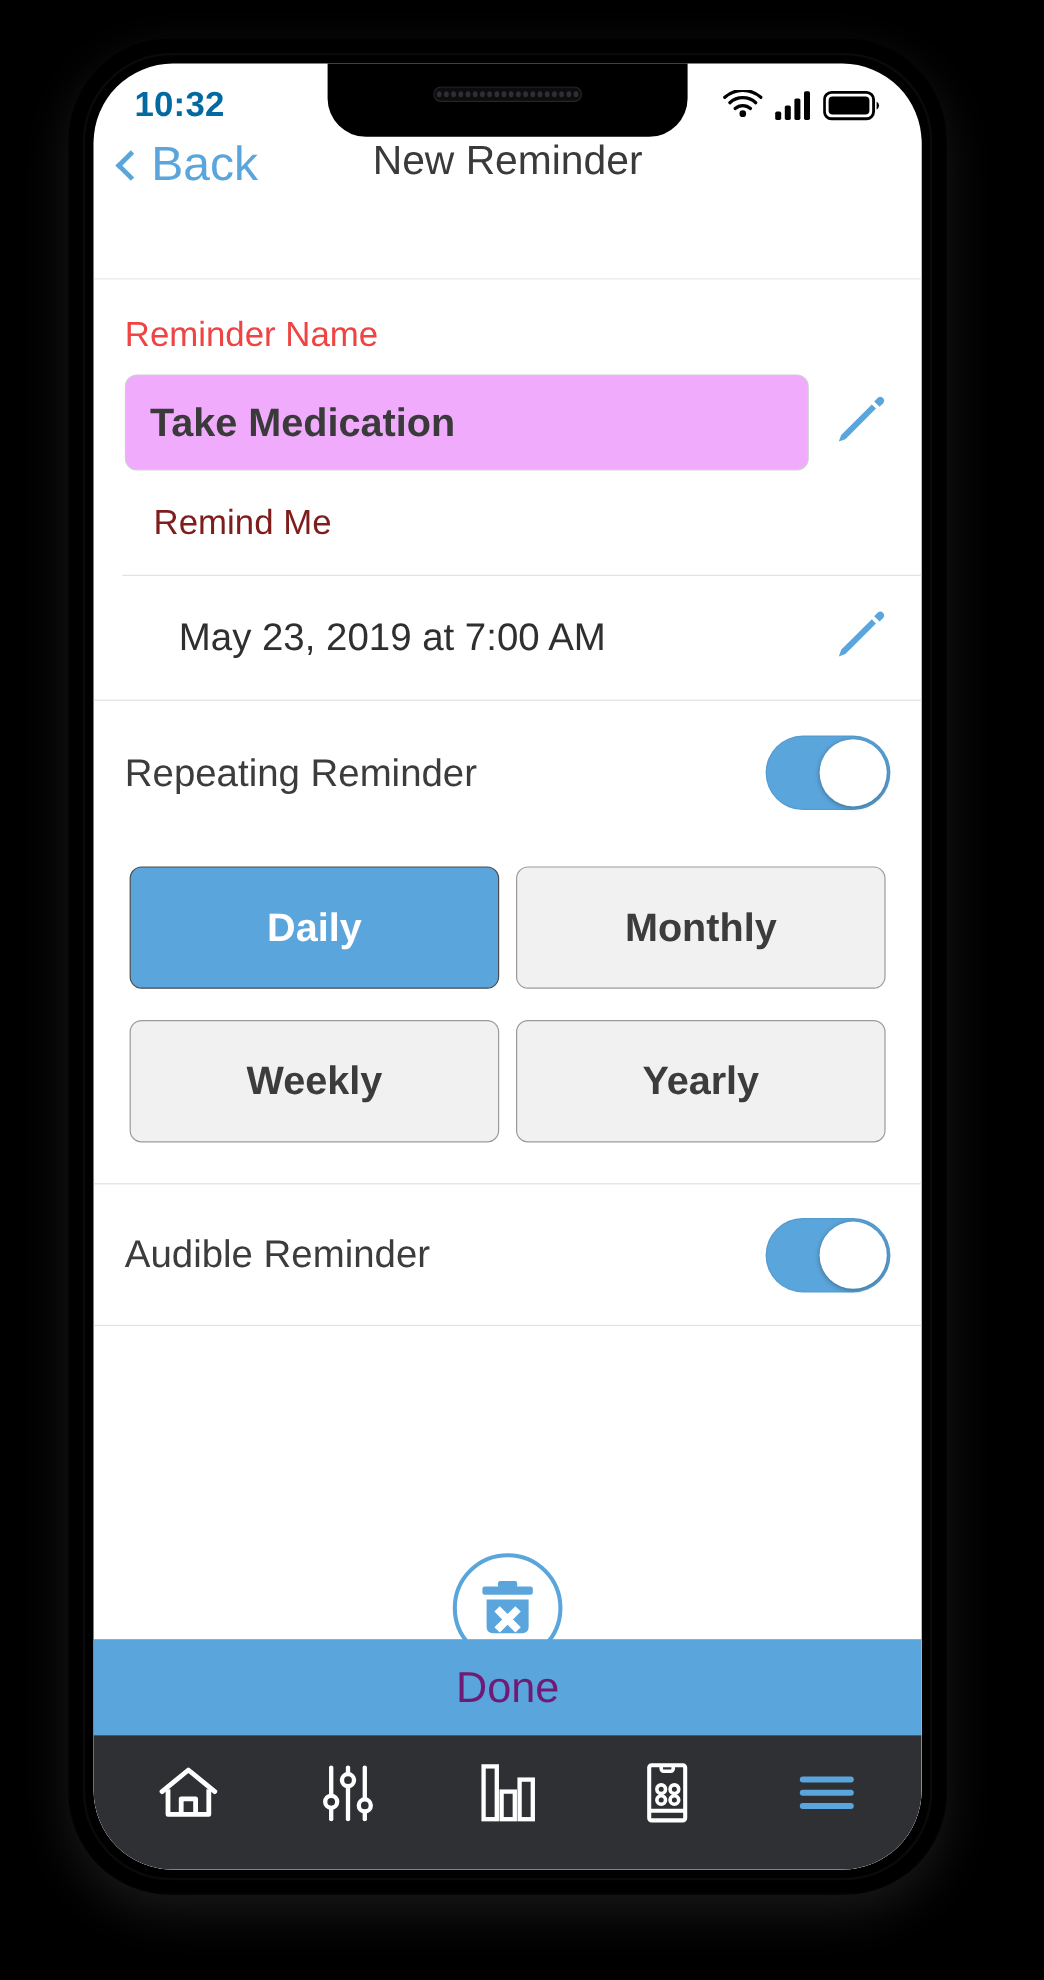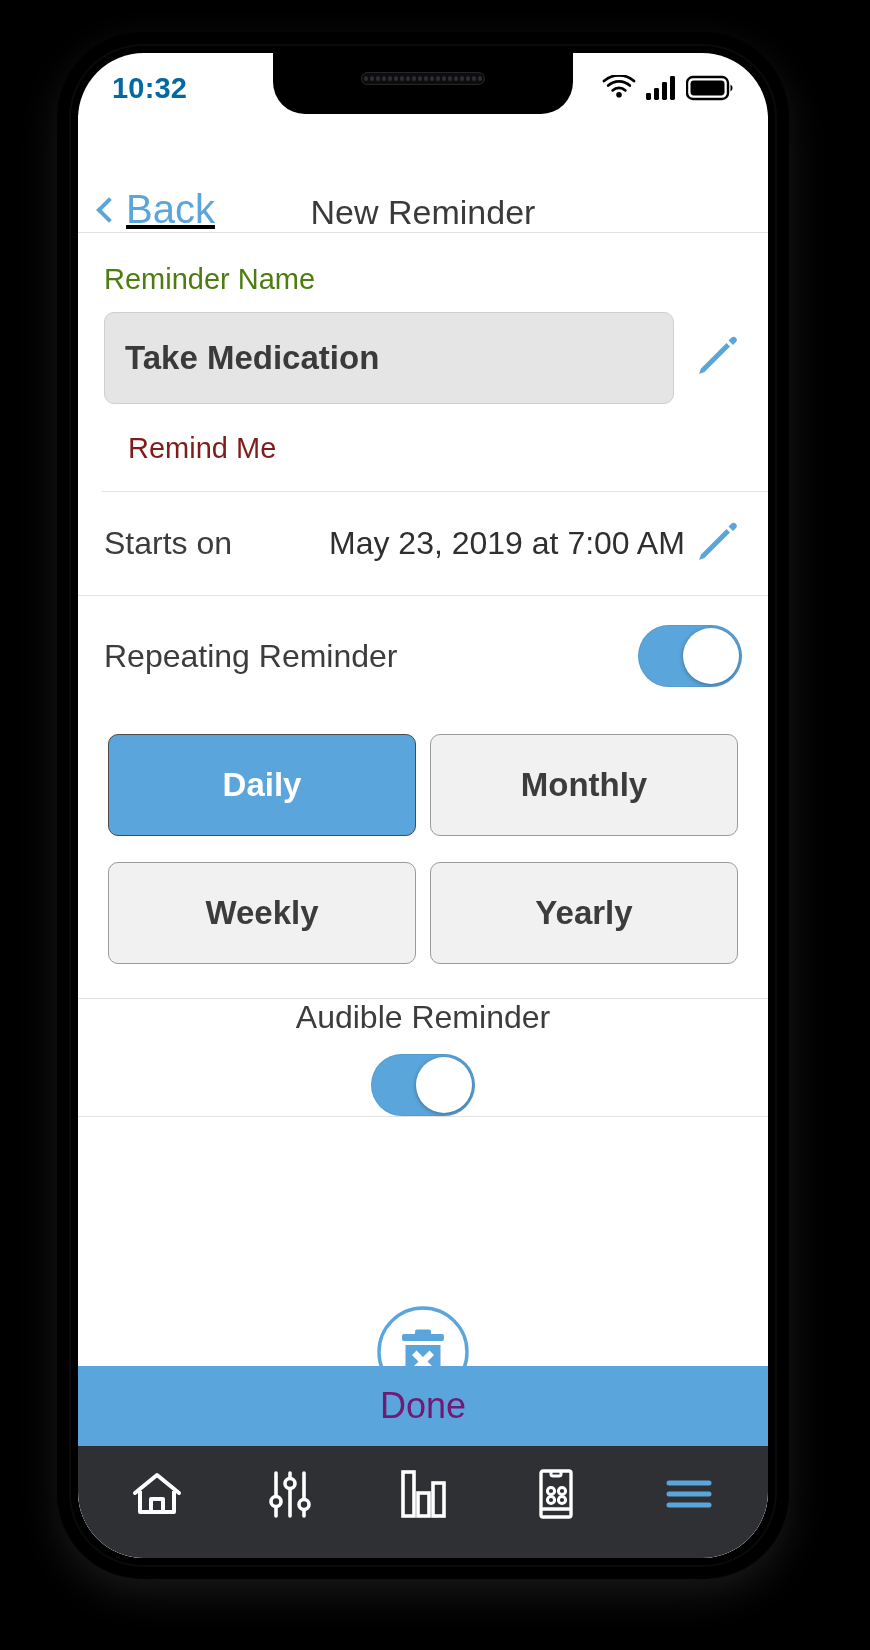--- a/index.html
+++ b/index.html
@@ -56,45 +56,44 @@
     position: absolute; top: 0; left: 0; right: 0; height: 62px;
     display: flex; align-items: center; justify-content: space-between;
     padding: 0 34px; z-index: 30;
   }
   .status-time { font-size: 29px; font-weight: 700; color: #0369a1; letter-spacing: .2px; padding-top: 8px; }
   .status-icons { display: flex; align-items: center; gap: 9px; padding-top: 8px; }
 
   
   .navbar {
     position: absolute; top: 62px; left: 0; right: 0; height: 118px;
-    display: flex; align-items: flex-end; border-bottom: 1px solid #e2e2e4;
+    display: flex; align-items: flex-start; border-bottom: 1px solid #e2e2e4;
     background: #fff;
-    text-decoration: underline;
   }
   .back-btn {
     display: flex; align-items: center; gap: 6px;
     color: #5aa5db; font-size: 40px; padding-left: 22px; cursor: pointer;
   }
   .chev { width: 18px; height: 18px; border-left: 4px solid #5aa5db; border-bottom: 4px solid #5aa5db;
           transform: rotate(45deg); margin-right: 2px; }
   .nav-title {
     position: absolute; left: 0; right: 0; text-align: center;
     font-size: 34px; color: #3a3a3a; pointer-events: none;
   }
 
   
   .content { position: absolute; top: 180px; left: 0; right: 0; bottom: 0; background: #fff; }
 
   .sec-name { padding: 30px 26px 0 26px; }
-  .field-label { font-size: 29px; color: #4d7c0f; margin-bottom: 16px; }
+  .field-label { font-size: 29px; color: #ef4444; margin-bottom: 16px; }
   .name-row { display: flex; align-items: center; gap: 18px; }
   .text-input {
-    flex: 1; height: 92px; border: 1.5px solid #cfcfd2; border-radius: 10px;
+    flex: 1; height: 80px; border: 1.5px solid #cfcfd2; border-radius: 10px;
     display: flex; align-items: center; padding: 0 20px;
-    font-size: 33px; font-weight: 700; color: #3a3a3a; background: #e5e5e5;
+    font-size: 33px; font-weight: 700; color: #3a3a3a; background: #f0abfc;
   }
   .pencil { flex: 0 0 auto; cursor: pointer; }
   .remind-me { padding: 28px 26px 26px 26px; font-size: 29px; color: #7f1d1d;
                border-bottom: 1px solid #e2e2e4; margin-left: 24px; }
 
   .row {
     display: flex; align-items: center; padding: 0 26px;
     min-height: 104px; border-bottom: 1px solid #e2e2e4;
   }
   .row-label { font-size: 32px; color: #3c3c3c; }
@@ -117,21 +116,21 @@
   }
   .freq-btn {
     height: 102px; border-radius: 10px; display: flex; align-items: center;
     justify-content: center; font-size: 33px; font-weight: 700; cursor: pointer;
     border: 1.5px solid #9a9a9e; background: #f1f1f1; color: #3c3c3c;
   }
   .freq-btn.active { background: #5aa5db; color: #fff; border-color: #4b4b4d; }
 
   .sep { height: 1px; background: #e2e2e4; }
 
-  .audible-row { justify-content: space-between; min-height: 118px; border-bottom: 1px solid #e2e2e4; flex-direction: column; }
+  .audible-row { justify-content: space-between; min-height: 118px; border-bottom: 1px solid #e2e2e4; }
 
   .delete-wrap { display: flex; justify-content: center; padding-top: 188px; }
   .delete-btn { cursor: pointer; }
 
   
   .done-bar {
     position: absolute; left: 0; right: 0; bottom: 112px; height: 80px;
     background: #5aa5db; color: #701a75; font-size: 36px;
     display: flex; align-items: center; justify-content: center; cursor: pointer;
   }
@@ -225,21 +224,20 @@
                   <path d="M9 37.5 7 43l5.5-2L38 15.5 34.5 12 9 37.5z" fill="#5aa5db"></path>
                   <path d="M36.5 9.5 41 14l3-3a3.2 3.2 0 0 0-4.5-4.5l-3 3z" fill="#5aa5db"></path>
                 </svg>
               </span>
             </div>
           </div>
 
           <div class="remind-me">Remind Me</div>
 
           <div class="row">
-            <div class="row-label starts-label">Starts on</div>
             <div class="starts-value">May 23, 2019 at  7:00 AM</div>
             <span class="pencil">
               <svg width="50" height="50" viewBox="0 0 50 50">
                 <path d="M9 37.5 7 43l5.5-2L38 15.5 34.5 12 9 37.5z" fill="#5aa5db"></path>
                 <path d="M36.5 9.5 41 14l3-3a3.2 3.2 0 0 0-4.5-4.5l-3 3z" fill="#5aa5db"></path>
               </svg>
             </span>
           </div>
 
           <div class="row toggle-row">

